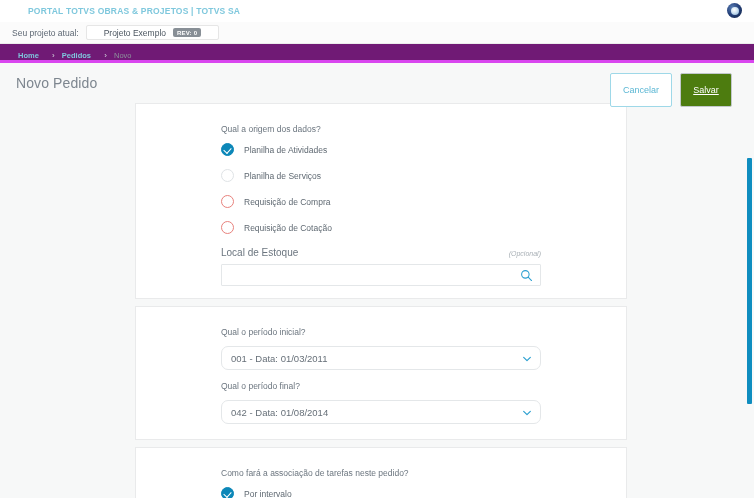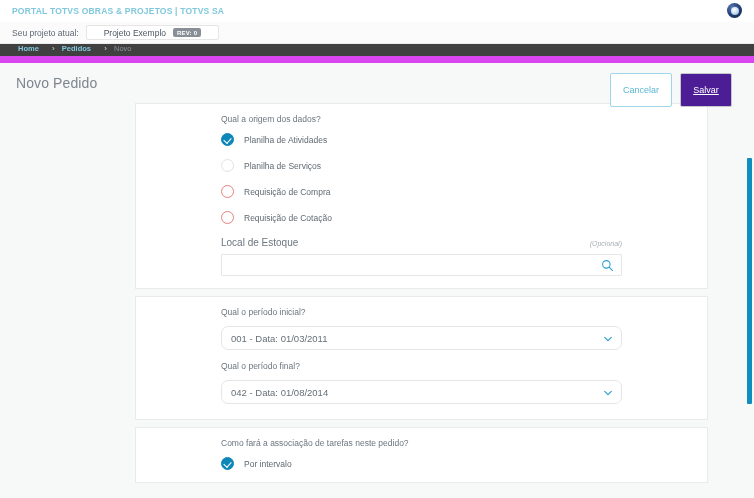--- a/index.html
+++ b/index.html
@@ -17,21 +17,21 @@
     font-size: 11px;
     position: relative;
   }
 
   
   .brandbar {
     height: 22px;
     background: #ffffff;
     display: flex;
     align-items: center;
-    padding: 0 12px;
+    padding: 0 28px;
     position: relative;
   }
   .brand-title {
     color: #7fc8dd;
     font-size: 8.5px;
     font-weight: bold;
     letter-spacing: 0.2px;
   }
   .avatar-wrap {
     position: absolute;
@@ -90,24 +90,24 @@
     font-size: 6px;
     font-weight: bold;
     padding: 1.5px 4px;
     border-radius: 2px;
     letter-spacing: 0.2px;
   }
 
   
   .breadcrumb {
     height: 19px;
-    background: #404040;
-    border-bottom: 7px solid #d946ef;
-    display: flex;
-    align-items: flex-start;
+    background: #701a75;
+    border-bottom: 3px solid #d946ef;
+    display: flex;
+    align-items: flex-end;
     padding: 0 12px;
   }
   .crumb {
     font-size: 7.5px;
     font-weight: bold;
     color: #7fc8dd;
     padding: 0 10px 0 0;
     position: relative;
   }
   .crumb:first-child { padding-left: 6px; }
@@ -154,36 +154,36 @@
     cursor: pointer;
     border: 1px solid transparent;
     font-family: "Liberation Sans", sans-serif;
   }
   .btn-cancel {
     background: #ffffff;
     border-color: #9ed8e8;
     color: #5bb7d4;
   }
   .btn-save {
-    background: #4c1d95;
+    background: #4d7c0f;
     color: #ffffff;
     border-color: #c2c8cc;
     text-decoration: underline;
   }
 
   
   .content {
     padding: 0 0 0 0;
   }
   .card {
     background: #ffffff;
     border: 1px solid #e9eaeb;
-    width: 573px;
+    width: 492px;
     margin: 0 0 7px 135px;
-    padding: 10px 0 12px 0;
+    padding: 20px 0 12px 0;
   }
   .card-inner {
     padding-left: 85px;
     padding-right: 85px;
   }
 
   .q-label {
     font-size: 8.5px;
     color: #6b757f;
     margin-bottom: 9px;

